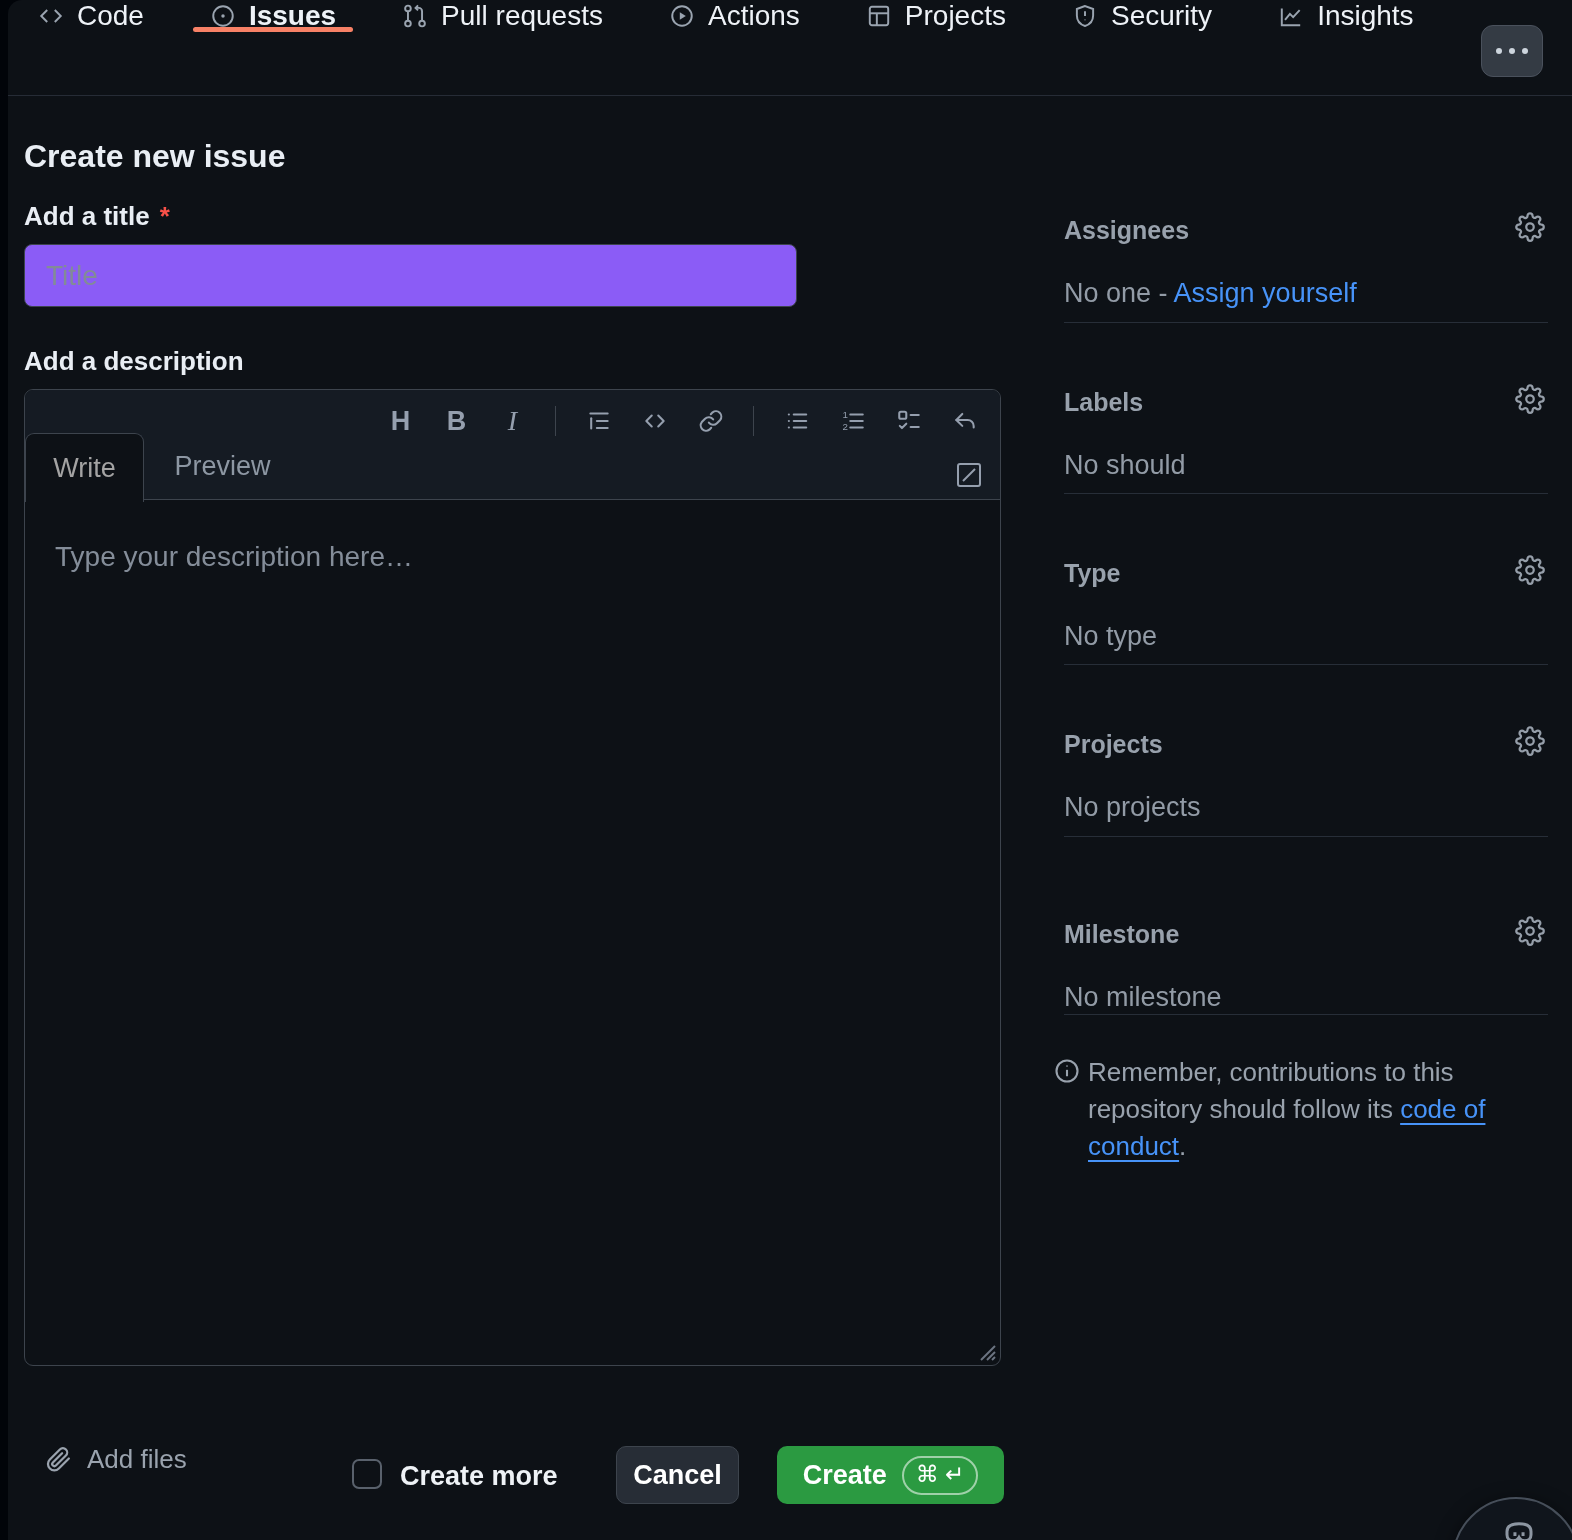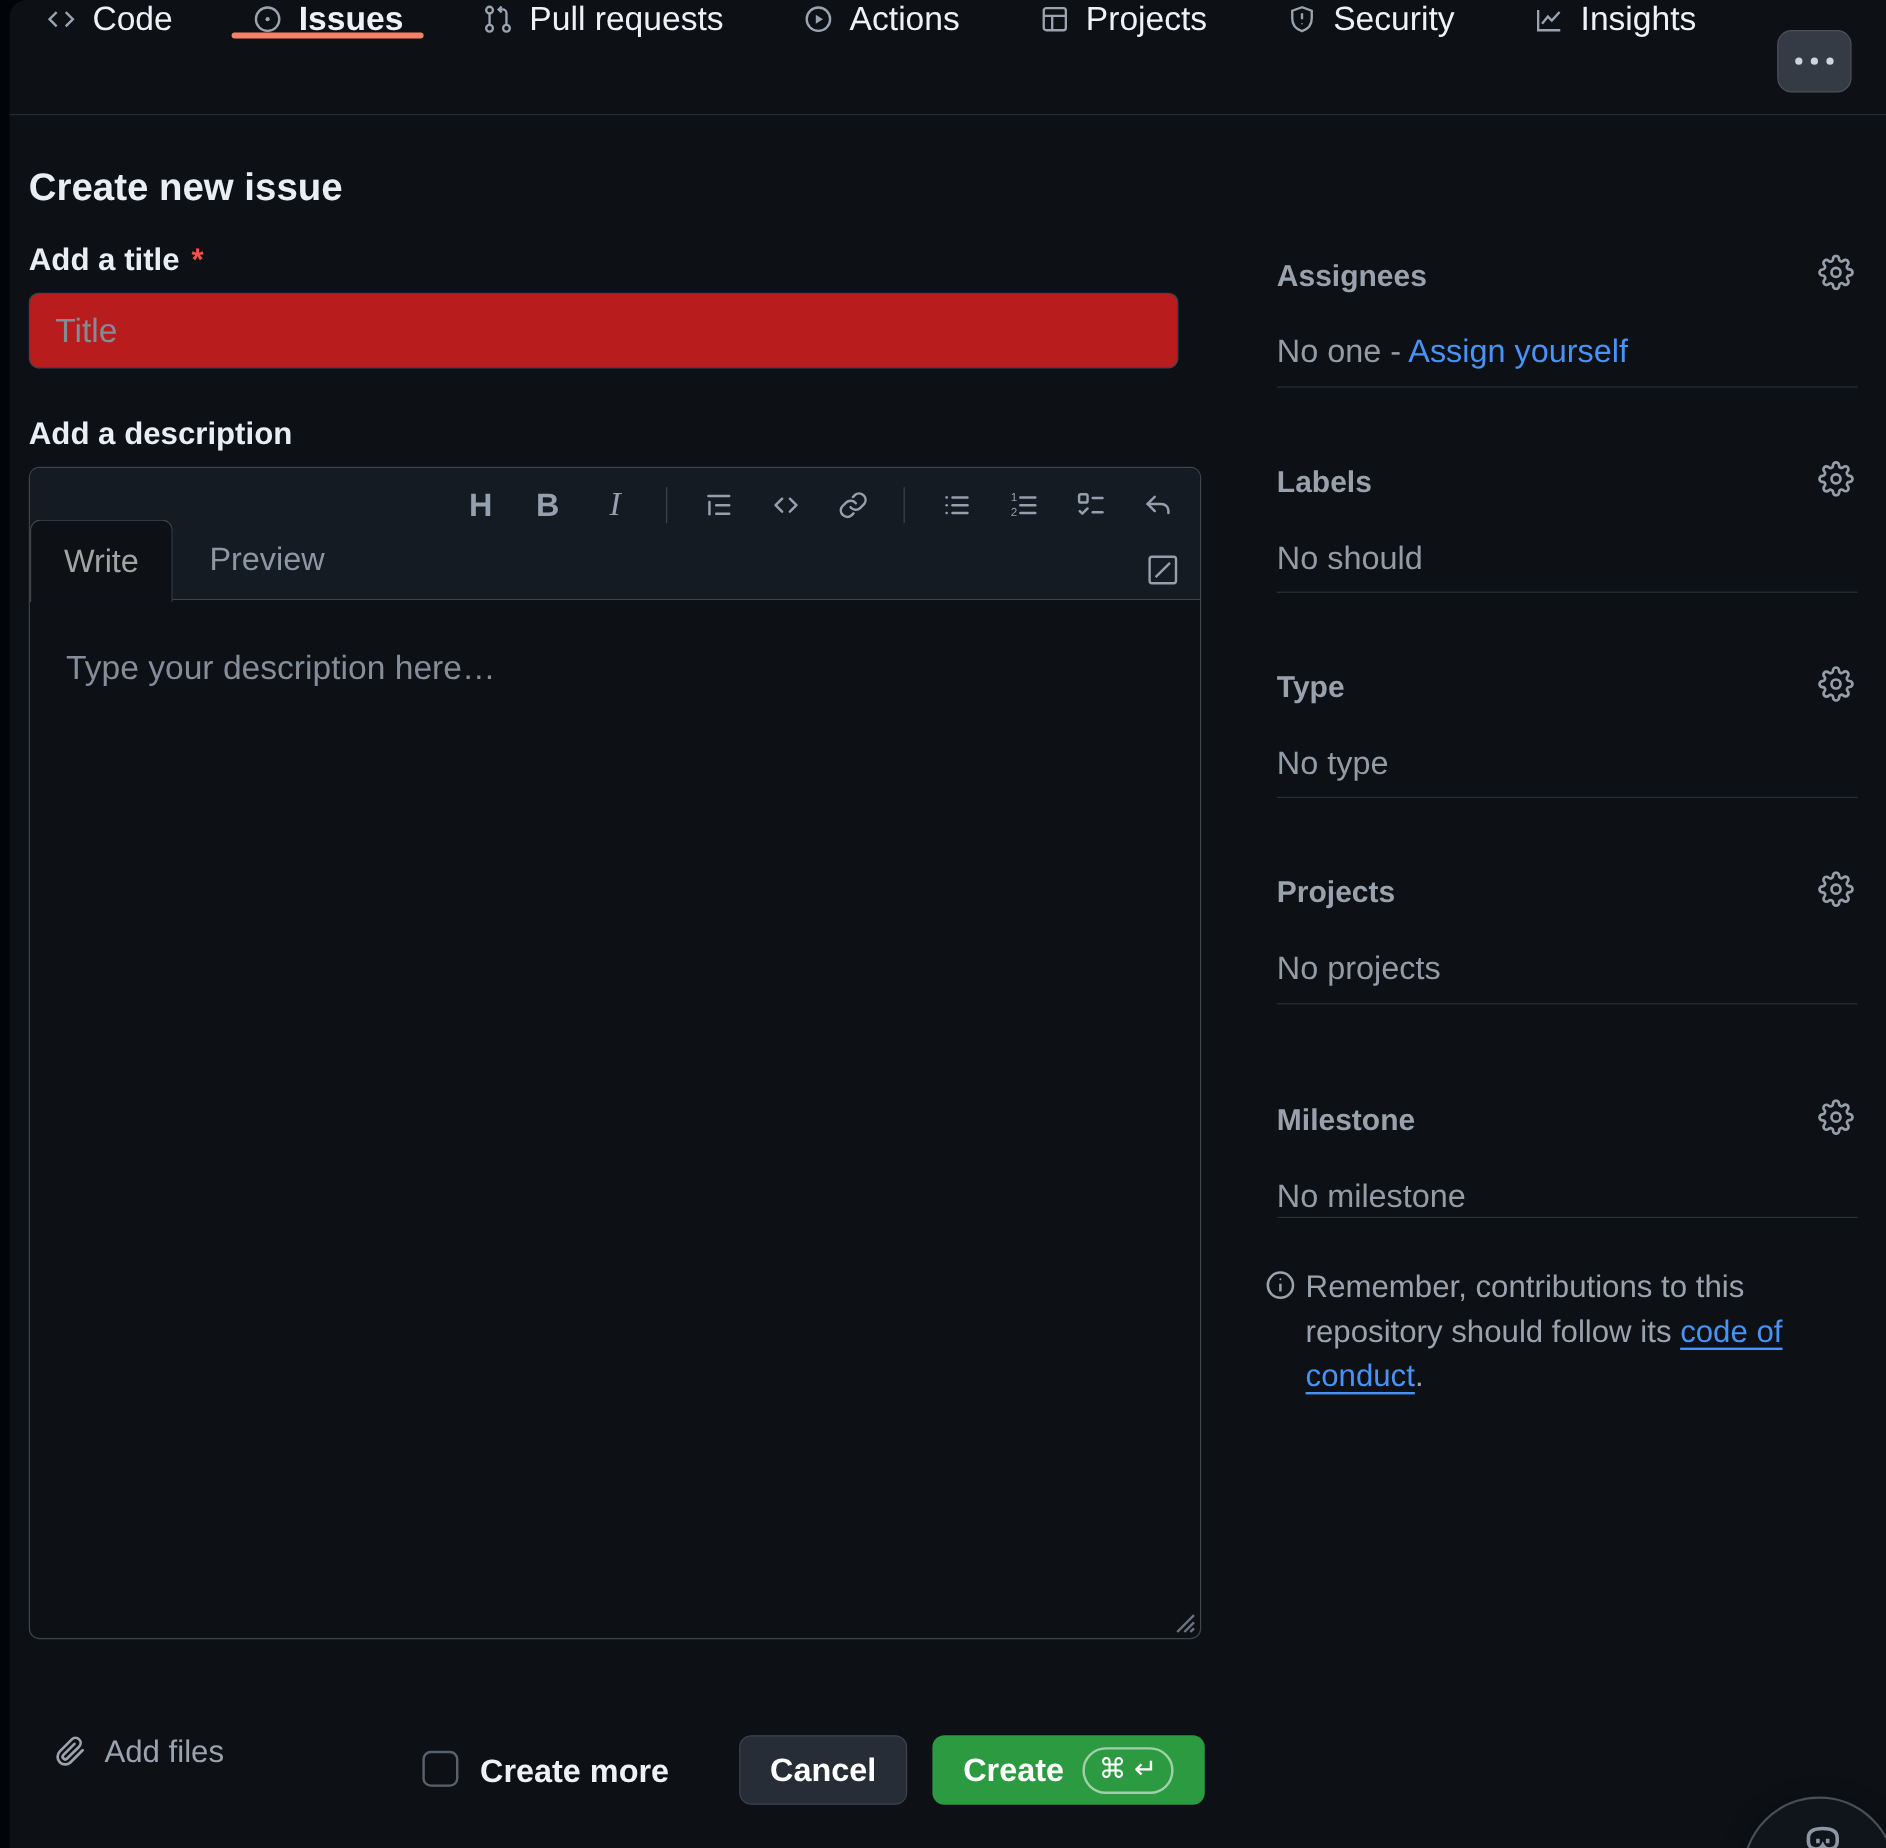--- a/index.html
+++ b/index.html
@@ -38,22 +38,22 @@
   }
   .overflow-btn i{ width:6px; height:6px; border-radius:50%; background:#cdd5dd; }
 
   
   .page-title{ position:absolute; left:24px; top:138px; font-size:32px; font-weight:700; }
   .field-label{ position:absolute; font-size:26px; font-weight:700; }
   .req{ color:#f85149; margin-left:10px; font-weight:700; }
 
   
   .title-input{
-    position:absolute; left:24px; top:244px; width:958px; height:63px;
-    background:#b91c1c; border:1px solid #3d444d; border-radius:8px;
+    position:absolute; left:24px; top:244px; width:773px; height:63px;
+    background:#8b5cf6; border:1px solid #3d444d; border-radius:8px;
     color:#e9eef4; font-size:28px; padding:0 21px;
     font-family:"Liberation Sans", sans-serif; outline:none;
   }
   .title-input::placeholder{ color:#828b97; }
 
   
   .editor{
     position:absolute; left:24px; top:389px; width:977px; height:977px;
     border:1px solid #3d444d; border-radius:9px; background:#0d1116;
   }
@@ -111,21 +111,21 @@
   }
   .create-more-label{
     position:absolute; left:400px; top:1461px; font-size:27px; font-weight:700; color:#eef2f6; cursor:pointer;
   }
   .btn{
     position:absolute; top:1446px; height:58px; border-radius:10px;
     display:flex; align-items:center; justify-content:center;
     font-size:27px; font-weight:700; color:#fff; cursor:pointer; border:none;
     font-family:"Liberation Sans", sans-serif;
   }
-  .btn-cancel{ left:616px; width:140px; background:#272d36; border:1px solid #3d444d; }
+  .btn-cancel{ left:616px; width:123px; background:#272d36; border:1px solid #3d444d; }
   .btn-create{ left:777px; width:227px; background:#2b9a41; gap:15px; }
   .kbd-badge{
     display:flex; align-items:center; gap:8px;
     border:2px solid rgba(255,255,255,.55); border-radius:20px;
     padding:3px 12px 5px; font-size:23px; font-weight:400;
   }
   .copilot-fab{
     position:absolute; left:1452px; top:1497px; width:128px; height:128px;
     border-radius:50%; background:#10151c; border:2px solid #464e59;
     box-shadow:0 4px 18px rgba(0,0,0,.55);

